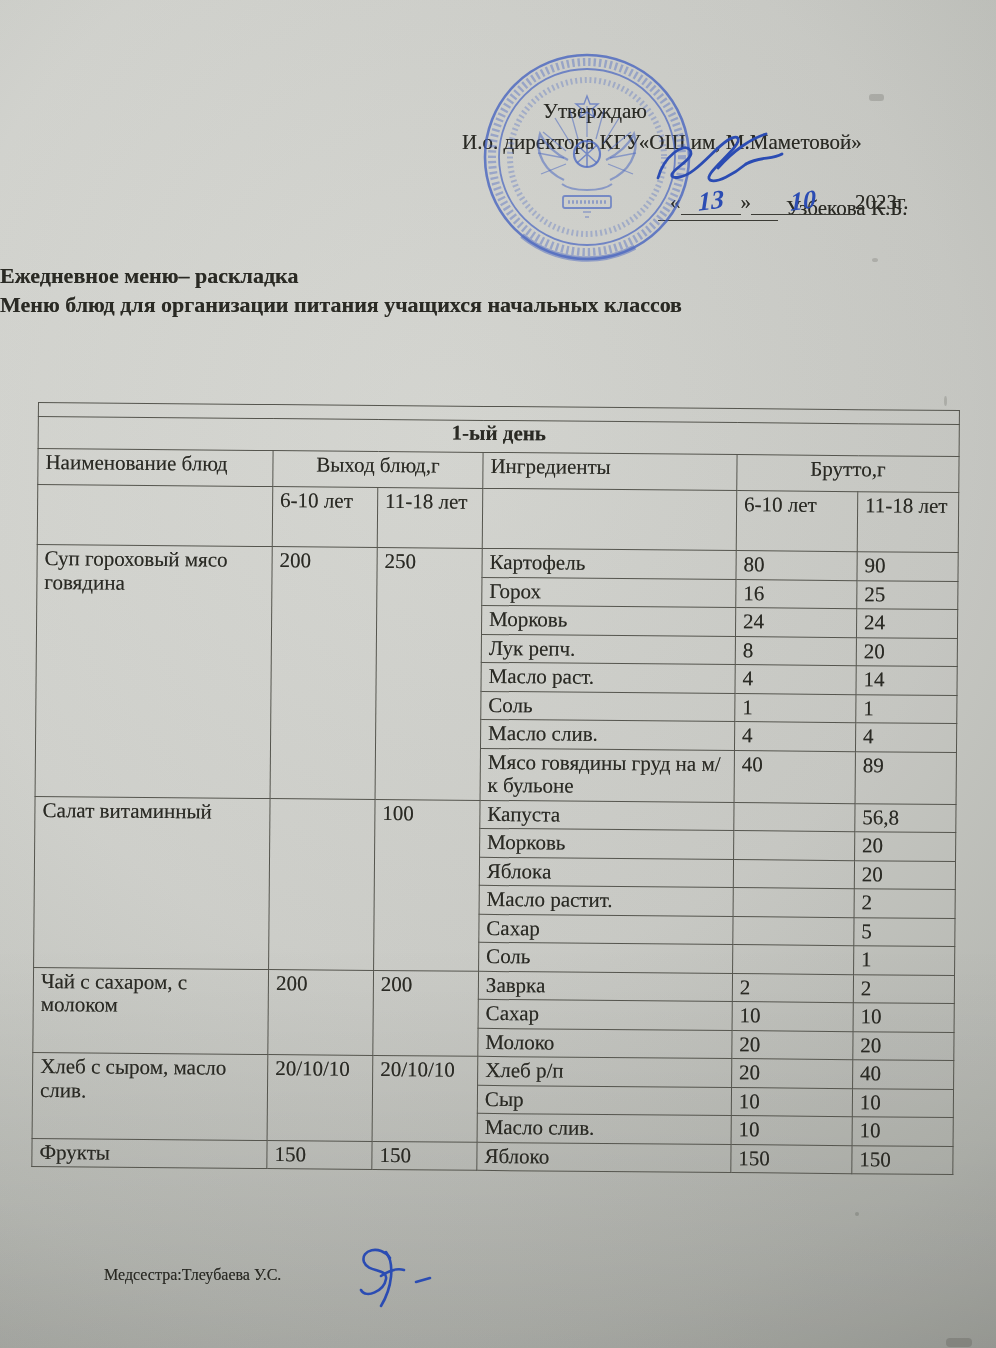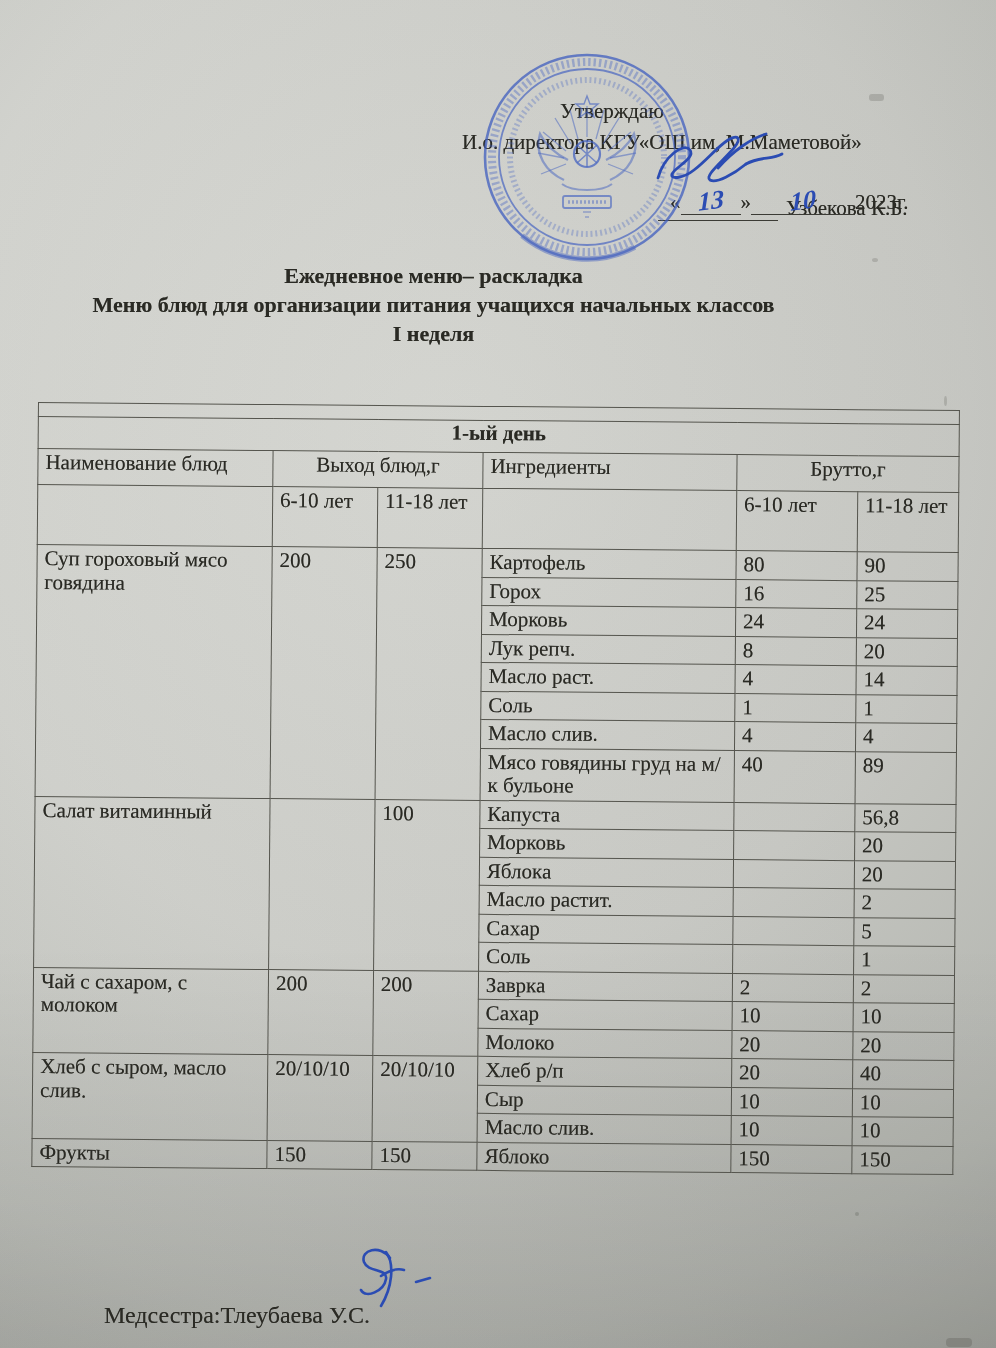--- a/index.html
+++ b/index.html
@@ -11,42 +11,42 @@
   .photo {
     position:absolute; inset:0;
     background:
       linear-gradient(100deg, rgba(255,255,255,0.05) 0%, rgba(0,0,0,0.05) 85%),
       linear-gradient(180deg, rgba(0,0,0,0) 70%, rgba(0,0,0,0.10) 100%),
       radial-gradient(125% 95% at 45% 32%, #d8d9d4 0%, #cfd0cb 42%, #bdbfb9 70%, #a8aaa4 90%, #989a94 100%);
   }
   .txt { color:#2a2a24; text-shadow:0 0 0.5px rgba(42,42,36,0.55); }
 
   
-  .approve-label { position:absolute; left:522px; top:99px; width:180px; text-align:center; font-size:21px; }
+  .approve-label { position:absolute; left:505px; top:99px; width:180px; text-align:center; font-size:21px; }
   .director-line { position:absolute; left:462px; top:130px; white-space:nowrap; font-size:21px; }
   .sig-row { position:absolute; left:658px; top:160px; font-size:21px; white-space:nowrap;margin-top:36px; }
   .sig-blank { display:inline-block; width:120px; height:24px; border-bottom:1.7px solid #3b3b35; vertical-align:bottom; }
   .sig-name { margin-left:8px; }
   .date-row { position:absolute; left:670px; top:190px; font-size:21px; white-space:nowrap; }
   .date-blank { display:inline-block; height:24px; border-bottom:1.7px solid #3b3b35; vertical-align:bottom; text-align:center; }
   .blank-day { width:60px; }
   .blank-month { width:104px; }
   .pen { color:#2b4cb3; }
   .hand-num {
     display:inline-block; font-style:italic; font-size:26px; line-height:20px;
     transform:rotate(-7deg) skewX(-6deg); text-shadow:none; font-weight:bold;
   }
   .sig-main-svg { position:absolute; left:648px; top:132px; z-index:4; }
   .sig-nurse-svg { position:absolute; left:350px; top:1242px; z-index:4; }
 
   
   .stamp { position:absolute; left:476px; top:50px; width:222px; height:214px; z-index:3; opacity:0.88; }
 
   
-  .title-block { position:absolute; left:0; top:261px; width:867px; text-align:center; font-weight:bold; font-size:22px; line-height:29px; }
+  .title-block { position:absolute; left:0; top:261px; width:867px; text-align:left; font-weight:bold; font-size:22px; line-height:29px; }
 
   
   .table-wrap { position:absolute; left:38px; top:402px; width:921px; transform:rotate(0.5deg); transform-origin:0 0; }
   table.menu { border-collapse:collapse; table-layout:fixed; width:921px; }
   table.menu td, table.menu th {
     border:1.5px solid #55554e; font-weight:normal; font-size:21px; line-height:1.12;
     padding:2px 7px; vertical-align:top; text-align:left; color:#2a2a24;
     text-shadow:0 0 0.5px rgba(42,42,36,0.55); overflow:hidden;
   }
   tr.spacer-row td { height:13px; padding:0; }
@@ -117,21 +117,20 @@
   </g>
 </svg>
 
 <div class="txt sig-row"><span class="sig-blank"></span><span class="sig-name">Узбекова К.Б.</span></div>
 
 <div class="txt date-row"><span>«</span><span class="date-blank blank-day"><span class="pen hand-num">13</span></span><span>»</span><span class="date-blank blank-month"><span class="pen hand-num">10</span></span><span>2023г.</span></div>
 
 <div class="txt title-block">
   <div>Ежедневное меню– раскладка</div>
   <div>Меню блюд для организации питания учащихся начальных классов</div>
-  <div>I неделя</div>
 </div>
 
 <div class="table-wrap">
   <table class="menu">
     <colgroup>
       <col style="width:235px">
         <col style="width:105px">
         <col style="width:105px">
       <col style="width:254px">
         <col style="width:121px">
@@ -277,21 +276,21 @@
           <td>150</td>
           <td>150</td>
           <td>Яблоко</td>
           <td>150</td>
           <td>150</td>
         </tr>
       </tbody>
   </table>
 </div>
 
-<div class="txt" style="position:absolute; left:104px; top:1302px; font-size:24px;">Медсестра:Тлеубаева У.С.</div>
+<div class="txt" style="position:absolute; left:104px; top:1266px; font-size:16px;">Медсестра:Тлеубаева У.С.</div>
 
 <svg class="sig-nurse-svg" width="95" height="75" viewBox="0 0 95 75" style="color: rgb(43, 76, 179);">
   <g stroke="currentColor" class="pen-stroke" fill="none" stroke-width="2.6" stroke-linecap="round">
     <path d="M40,16 C30,2 10,8 14,20 C18,31 38,26 36,37 C34,49 16,57 11,48"></path>
     <path d="M36,10 C45,22 42,46 31,64"></path>
     <path d="M31,34 C40,28 48,26 54,28"></path>
     <path d="M66,40 L80,36"></path>
   </g>
 </svg>
 

